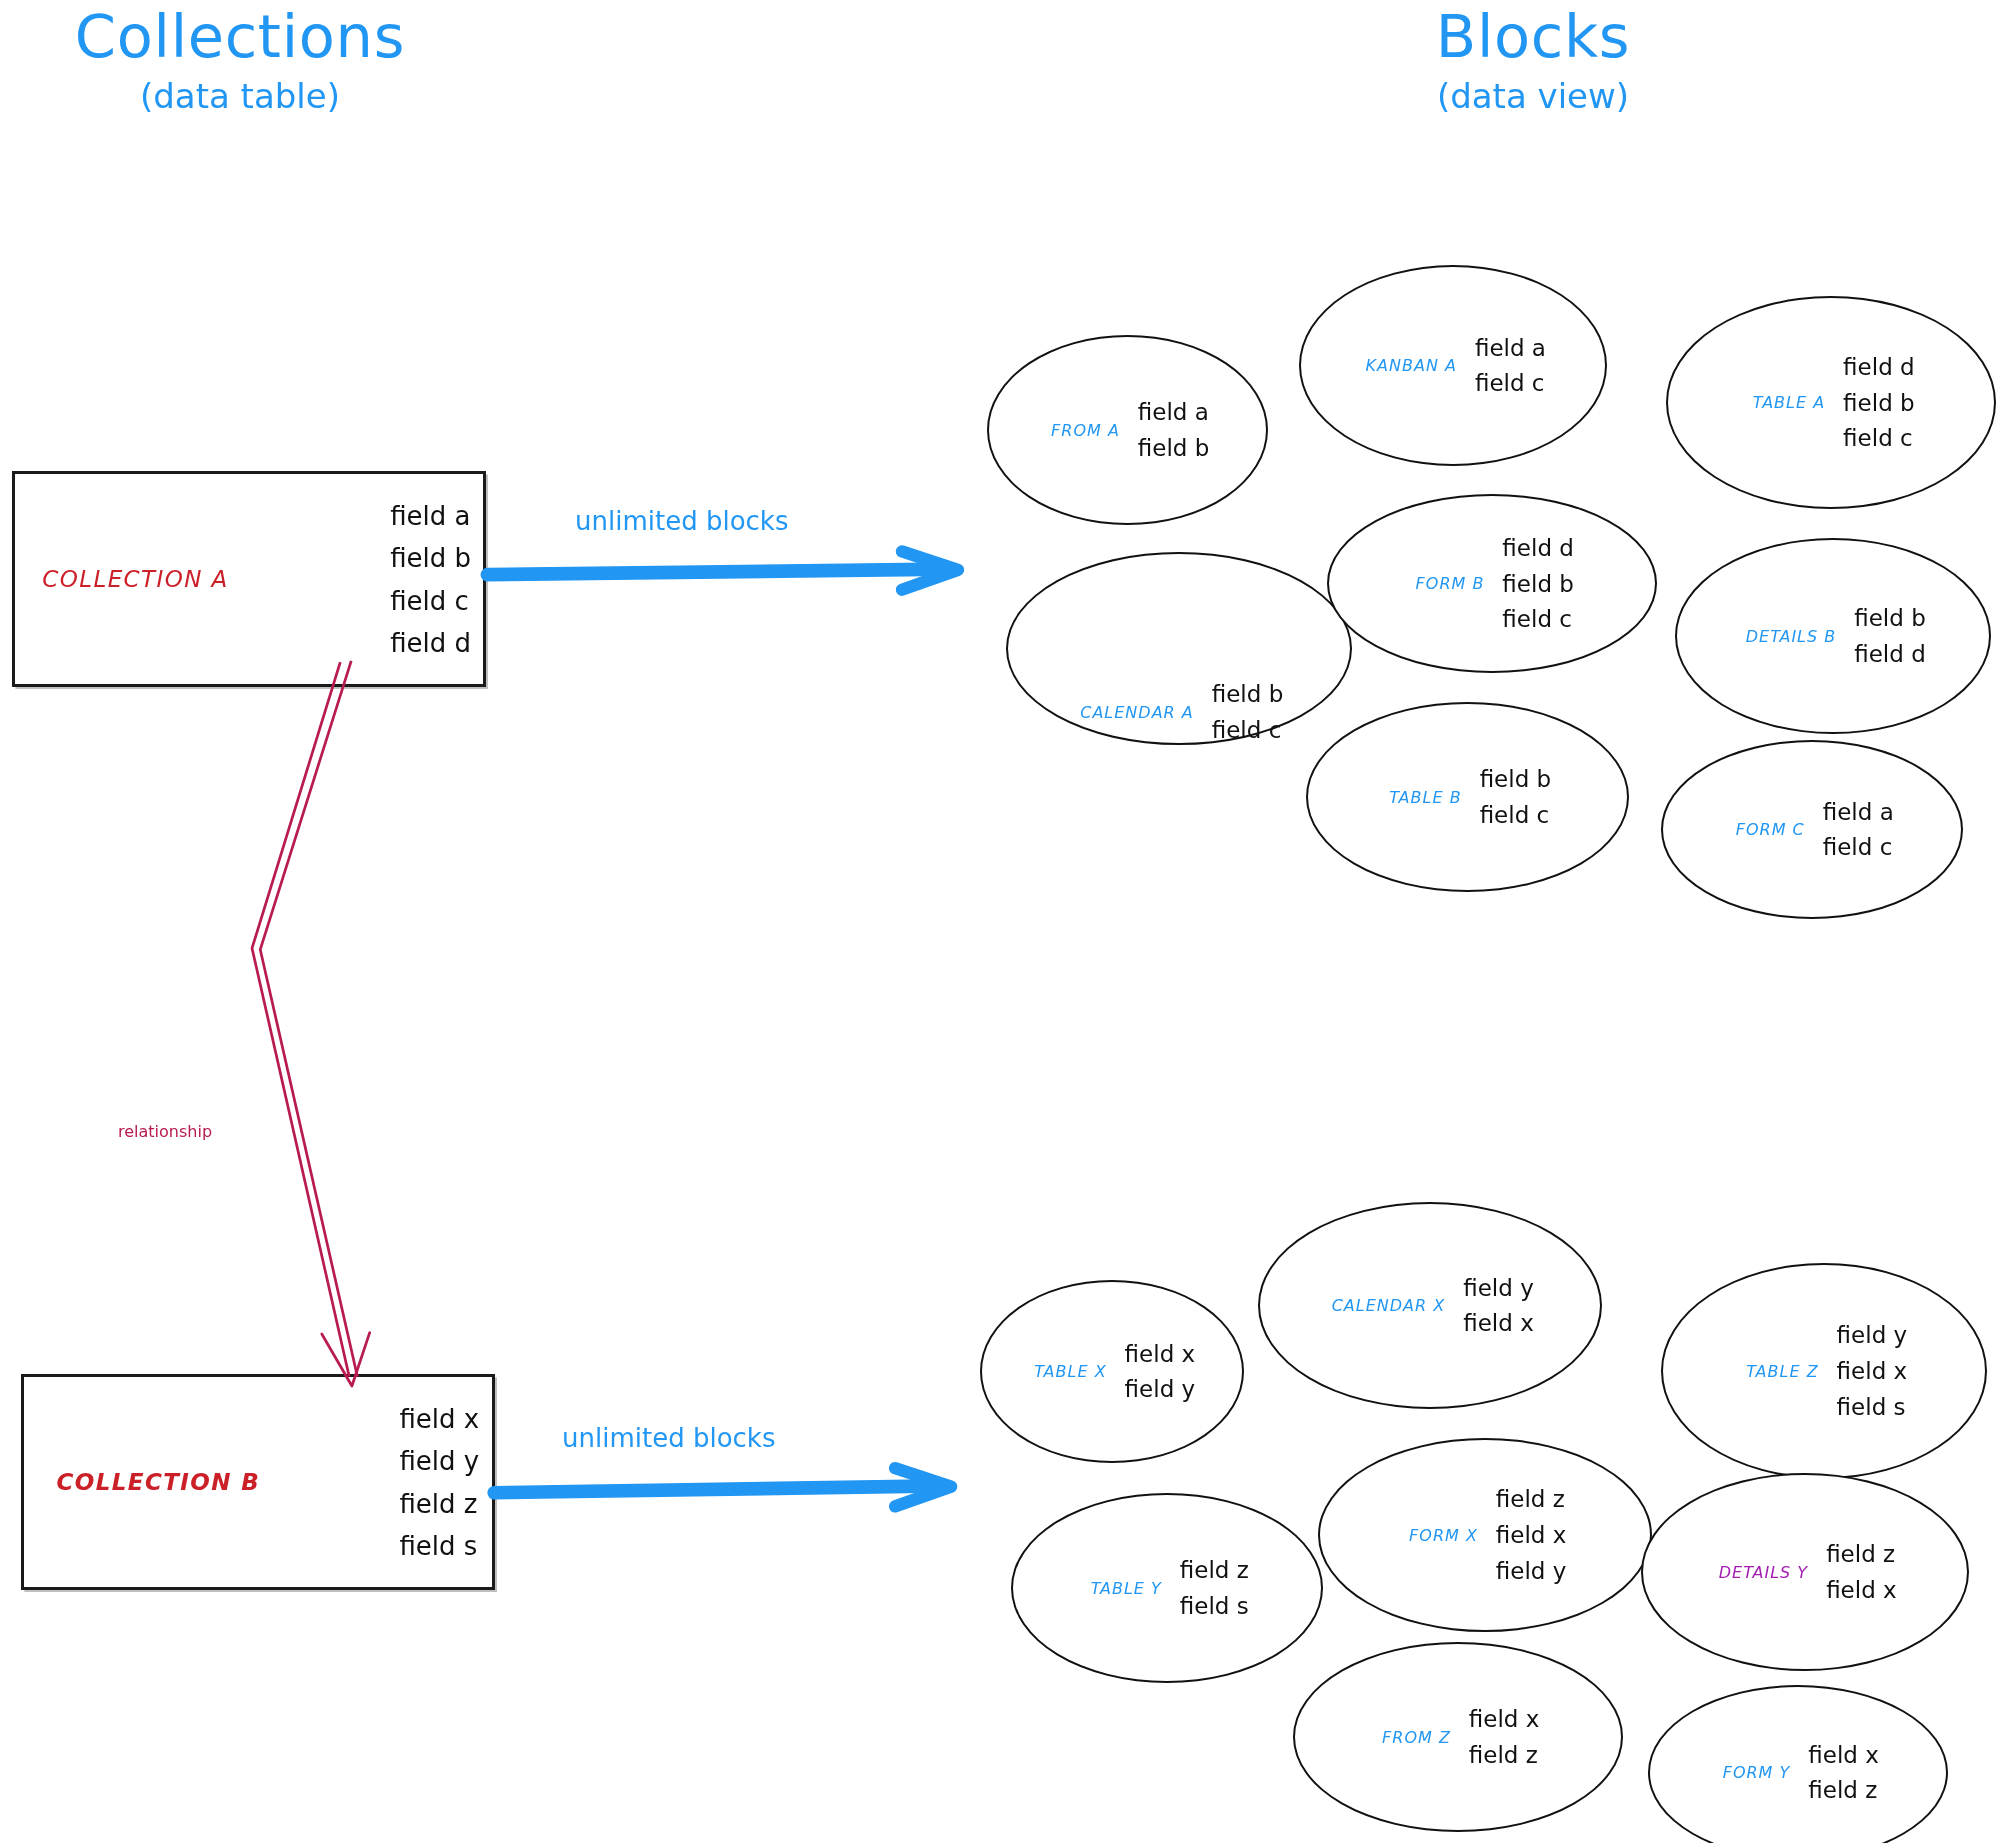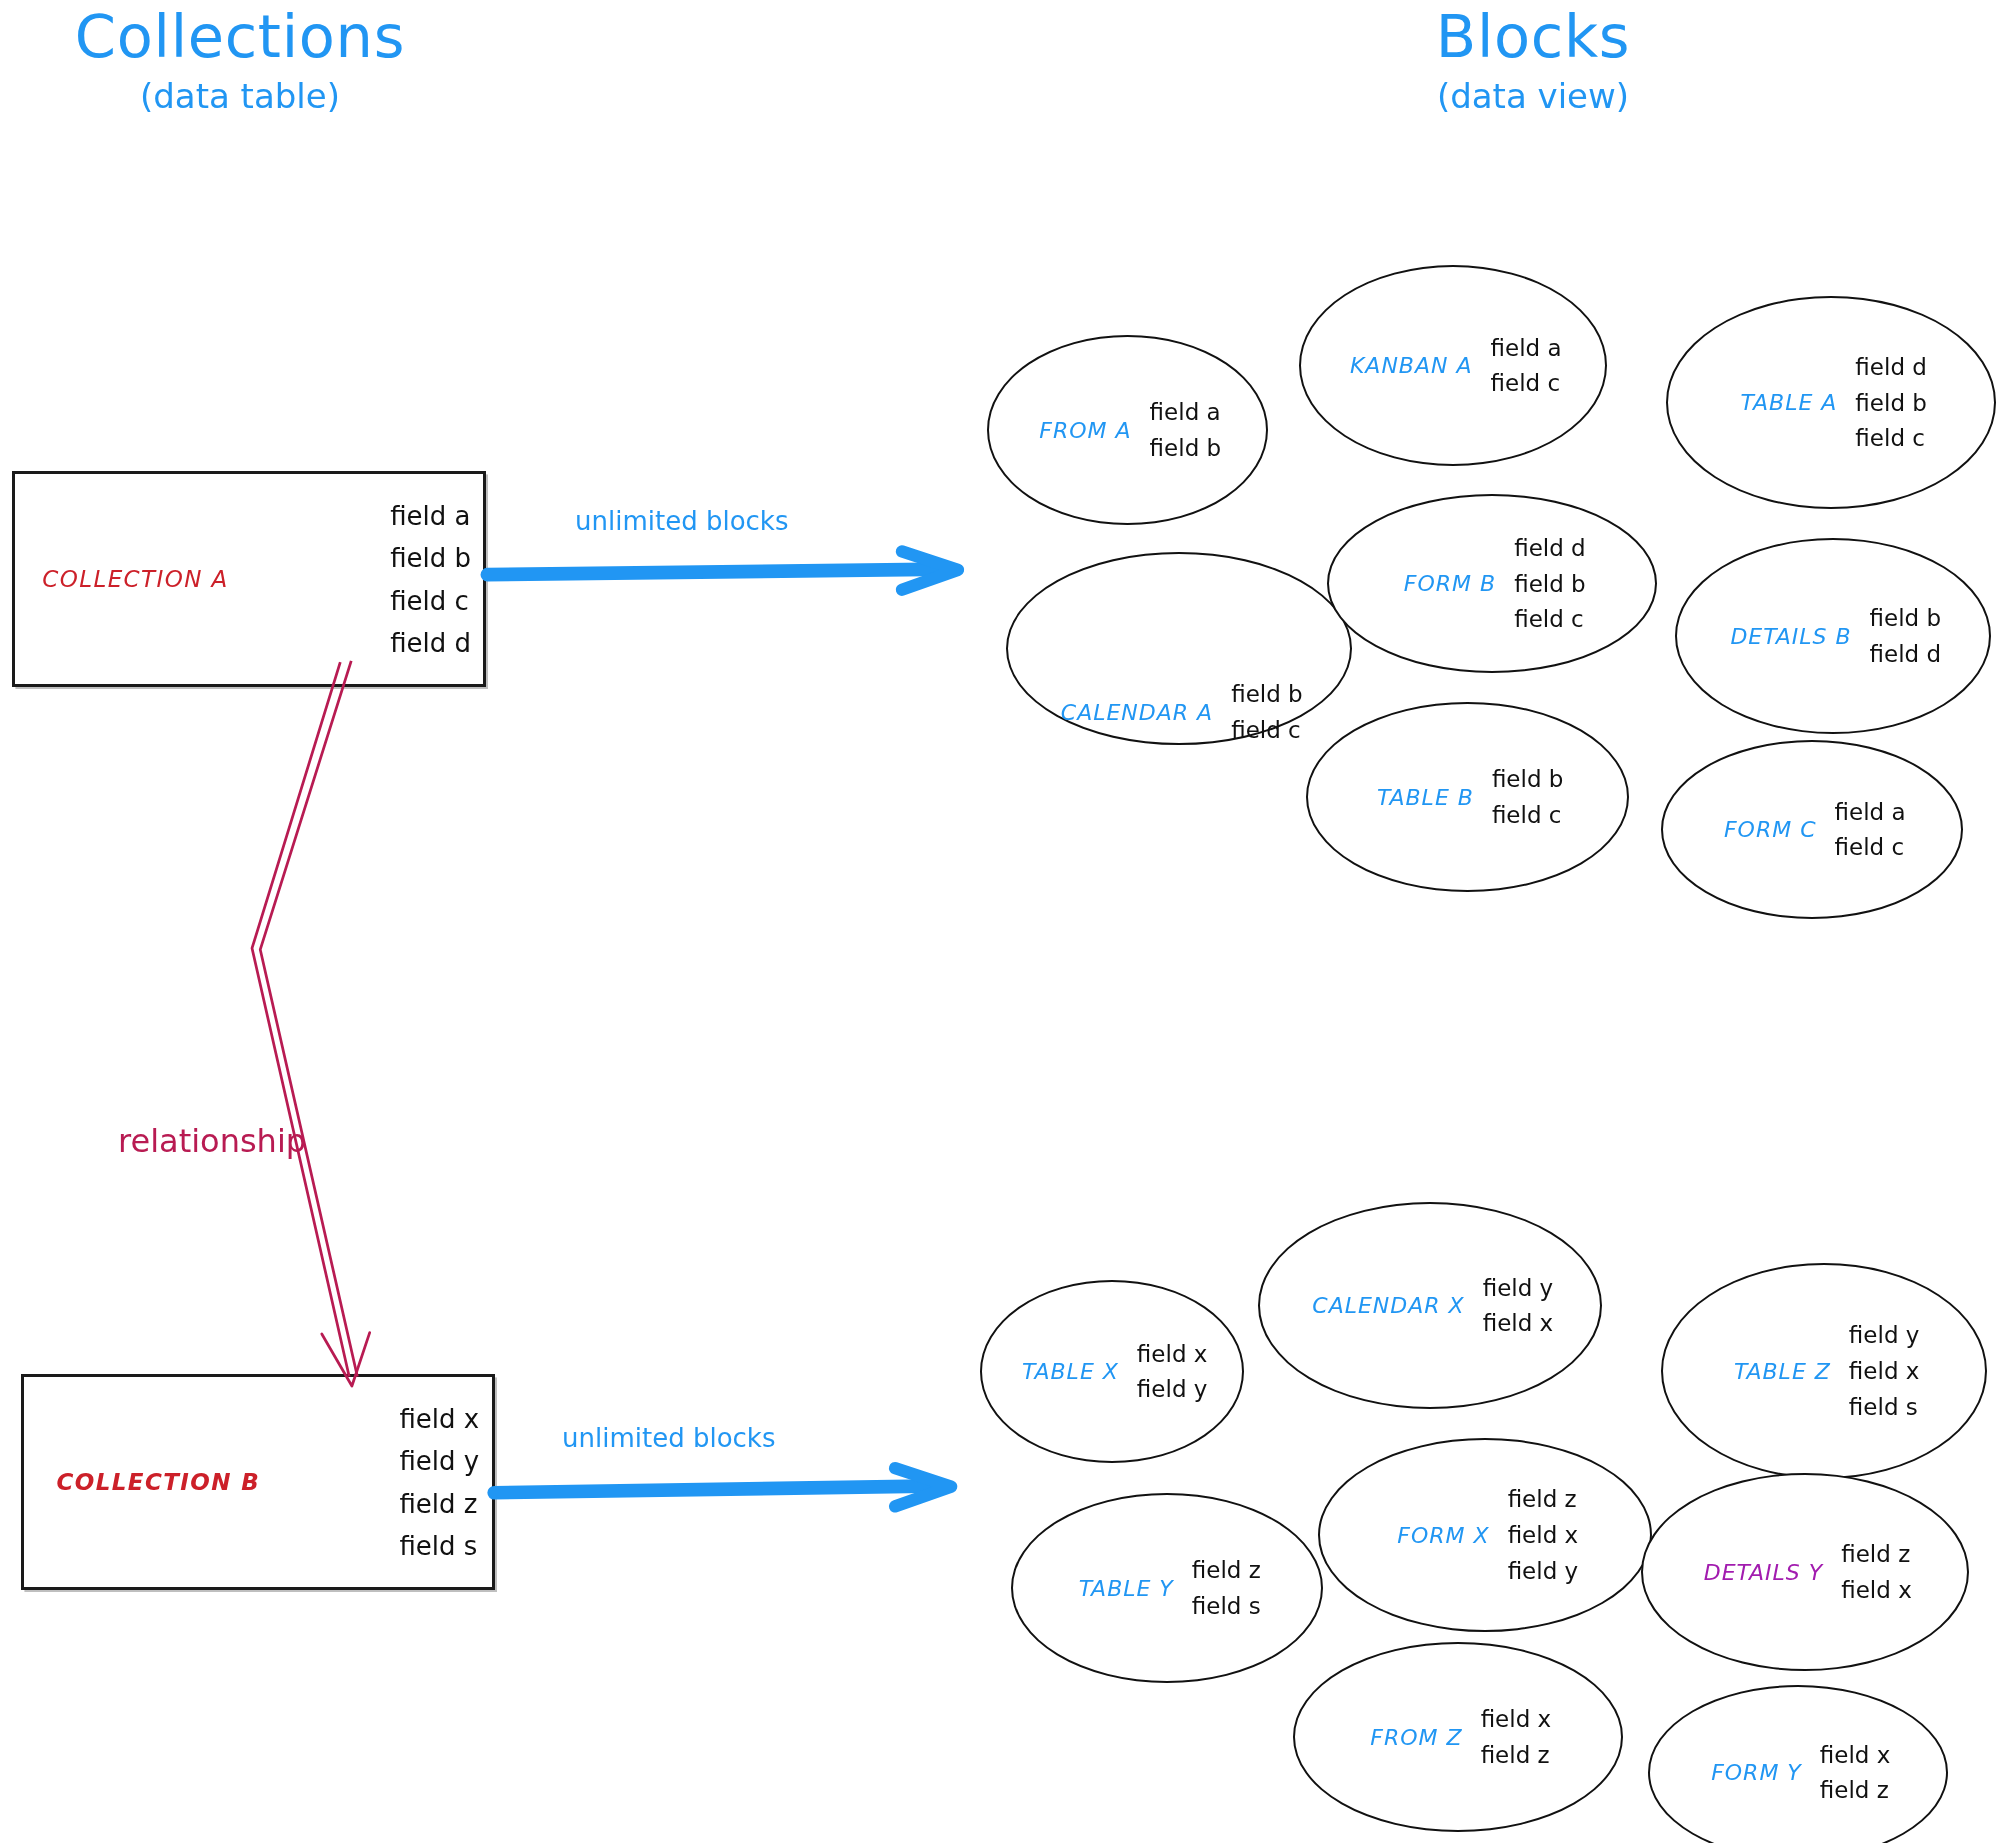--- a/index.html
+++ b/index.html
@@ -70,21 +70,21 @@
   }
   .block-inner{
     display:flex;
     align-items:center;
     gap:18px;
     transform:translateY(0px);
     padding-left:5.5px;
   }
   .block-label{
     color:#2196f3;
-    font-size:22px;
+    font-size:16px;
     font-style:italic;
     letter-spacing:1px;
     white-space:nowrap;
   }
   .block-label.purple{ color:#a21caf; }
   .block-fields{
     display:flex;flex-direction:column;gap:9.6px;align-items:flex-start;
   }
   .block-fields .f{
     color:#111111;
@@ -99,21 +99,21 @@
   }
   .arrow-label{
     position:absolute;
     color:#2196f3;
     font-size:26px;
     white-space:nowrap;
   }
   .rel-label{
     position:absolute;
     color:#b81b52;
-    font-size:32px;
+    font-size:16px;
     white-space:nowrap;
   }
 </style>
 </head>
 <body>
 
 <div id="stage">
 
   <div class="heading hand" style="left:55px;top:6.8px;width:370px;">
     <span class="big">Collections</span>

